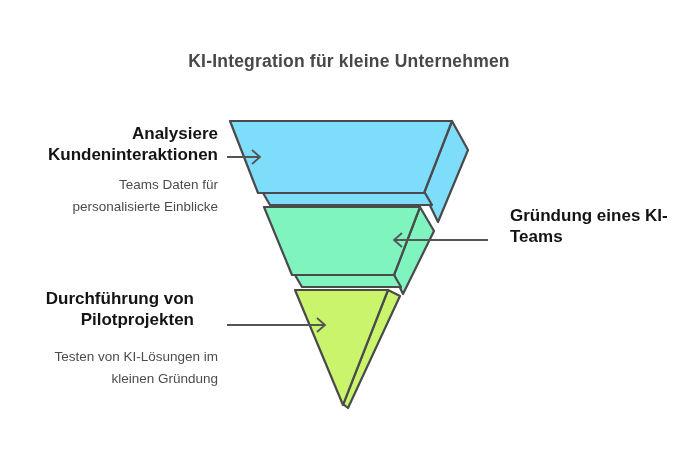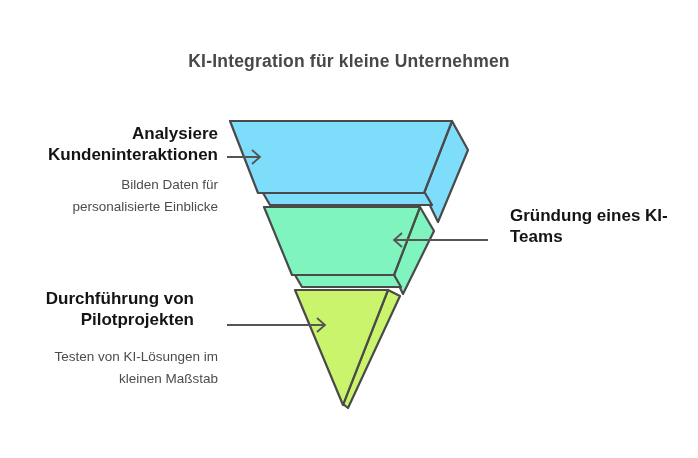--- a/index.html
+++ b/index.html
@@ -66,20 +66,20 @@
       <polyline class="arrow" points="402,233 394,240 402,247"></polyline>
     </g>
 
     <g>
       <path class="arrow" d="M227,325 H325"></path>
       <polyline class="arrow" points="317,318 325,325 317,332"></polyline>
     </g>
   </svg>
 
   <div class="label align-r" style="right:480px;top:123px;width:220px;">Analysiere Kundeninteraktionen</div>
-  <div class="desc align-r" style="right:480px;top:174px;width:185px;">Bilden Daten für personalisierte Einblicke</div>
+  <div class="desc align-r" style="right:480px;top:174px;width:185px;">Teams Daten für personalisierte Einblicke</div>
 
   <div class="label align-l" style="left:494px;top:205px;width:185px;margin-left:16px;">Gründung eines KI-Teams</div>
 
   <div class="label align-r" style="right:504px;top:288px;width:215px;">Durchführung von Pilotprojekten</div>
-  <div class="desc align-r" style="right:480px;top:346px;width:195px;">Testen von KI-Lösungen im kleinen Maßstab</div>
+  <div class="desc align-r" style="right:480px;top:346px;width:195px;">Testen von KI-Lösungen im kleinen Gründung</div>
 
 </div>
 
 </body></html>

